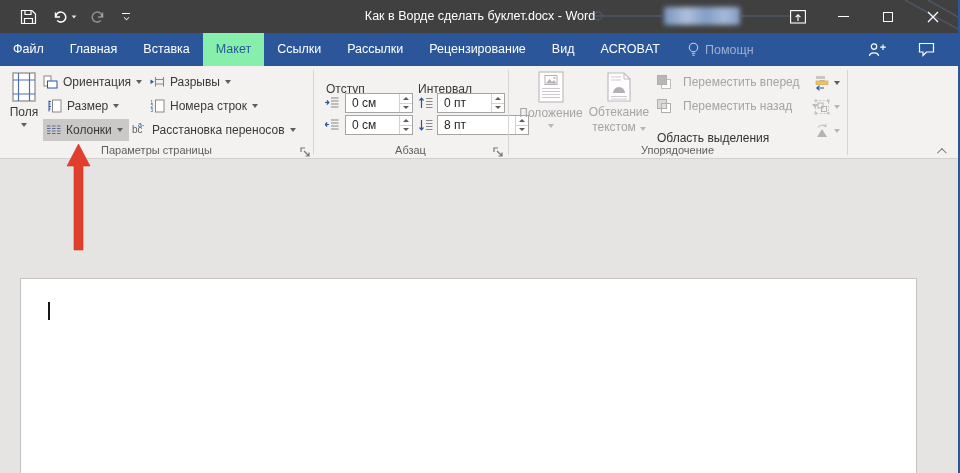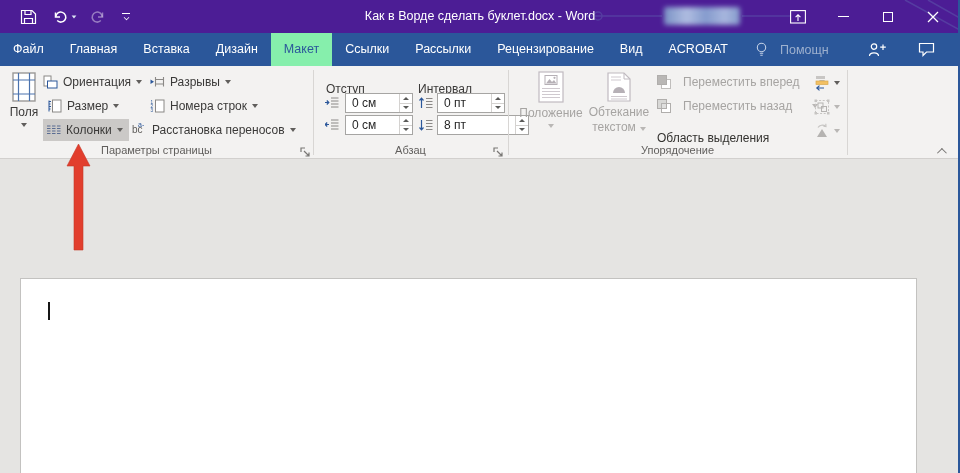--- a/index.html
+++ b/index.html
@@ -1,42 +1,42 @@
 <!DOCTYPE html>
 <html><head>
 <meta charset="utf-8">
 <style>
   * { margin:0; padding:0; box-sizing:border-box; }
   html,body { width:960px; height:473px; overflow:hidden; }
   body { font-family:"Liberation Sans", sans-serif; }
   .window { position:relative; width:960px; height:473px; background:#e5e4e2; overflow:hidden; }
 
   
-  .titlebar { position:absolute; top:0; left:0; right:0; height:33px; background:#4c1d95; z-index:5; }
+  .titlebar { position:absolute; top:0; left:0; right:0; height:33px; background:#404040; z-index:5; }
   .circuit { position:absolute; top:0; left:0; width:960px; height:66px; opacity:.28; z-index:1; pointer-events:none; }
   .qat { position:absolute; top:0; left:0; height:33px; display:flex; align-items:center; z-index:3; }
   .qat-btn { display:flex; align-items:center; justify-content:center; height:33px; }
   .caret { display:inline-block; width:0; height:0; border-left:3.5px solid transparent; border-right:3.5px solid transparent; border-top:4px solid #605e5c; }
   .caret.white { border-top-color:#dbe5f3; }
   .caret.dis { border-top-color:#b9b7b5; }
   .qat-caret { margin-left:3px; transform:scale(.8); }
   .title-text { position:absolute; left:0; right:0; top:0; height:33px; line-height:33px; text-align:center; color:#fff; font-size:12.5px; z-index:2; }
   .blurbox { position:absolute; left:664px; top:7px; width:76px; height:18px; border-radius:2px; z-index:3;
              background:linear-gradient(90deg,#7e9cc9,#b8cbe8 30%,#8aa6d2 55%,#b0c4e4 80%,#89a5d0);
              filter:blur(2.5px); opacity:.92; }
   .winctrls { position:absolute; right:12px; top:0; height:33px; display:flex; align-items:center; z-index:4; }
   .wbtn { width:30px; height:33px; display:flex; align-items:center; justify-content:center; }
   .minbar { width:11px; height:0; border-top:1.4px solid #fff; }
   .maxbox { width:10px; height:10px; border:1.2px solid #fff; }
 
   
   .tabrow { position:absolute; top:33px; left:0; right:0; height:33px; background:#2b579a; display:flex; align-items:stretch; z-index:5; }
   .tab { padding:0 13px; line-height:33px; font-size:12.5px; color:#fff; white-space:nowrap; cursor:default; }
   .tab.active { background:#86efac; color:#2b579a; }
-  .helper { display:flex; align-items:center; gap:12px; margin-left:14px; color:#9db0ce; font-size:12.5px; }
+  .helper { display:flex; align-items:center; gap:5px; margin-left:14px; color:#9db0ce; font-size:12.5px; }
   .tab-right { position:absolute; top:0; height:33px; display:flex; align-items:center; }
 
   
   .ribbon { position:absolute; top:66px; left:0; right:0; height:93px; background:#f3f2f1; border-bottom:1px solid #d2d0ce; z-index:5; }
   .sep { position:absolute; top:4px; height:85px; width:1px; background:#d8d6d4; }
   .grp-label { position:absolute; top:78px; font-size:11px; color:#605e5c; text-align:center; }
   .launcher { position:absolute; top:78px; width:13px; height:13px; cursor:default; }
   .big-btn { position:absolute; top:4px; height:71px; display:flex; flex-direction:column; align-items:center; font-size:12px; color:#3b3a39; }
   .big-btn .lbl { margin-top:3px; white-space:nowrap; }
   .big-btn .caret { margin-top:4px; }
@@ -143,21 +143,20 @@
           <path d="M1 1 L11 11 M11 1 L1 11" stroke="#fff" stroke-width="1.3"></path>
         </svg>
       </div>
     </div>
   </div>
 
   <div class="tabrow">
     <div class="tab">Файл</div>
     <div class="tab">Главная</div>
     <div class="tab">Вставка</div>
-    <div class="tab">Дизайн</div>
     <div class="tab active">Макет</div>
     <div class="tab">Ссылки</div>
     <div class="tab">Рассылки</div>
     <div class="tab">Рецензирование</div>
     <div class="tab">Вид</div>
     <div class="tab">ACROBAT</div>
     <div class="helper">
       <svg width="13" height="16" viewBox="0 0 13 16">
         <g stroke="#c3d0e6" stroke-width="1.1" fill="none">
           <circle cx="6.5" cy="5.5" r="4.2"></circle>

